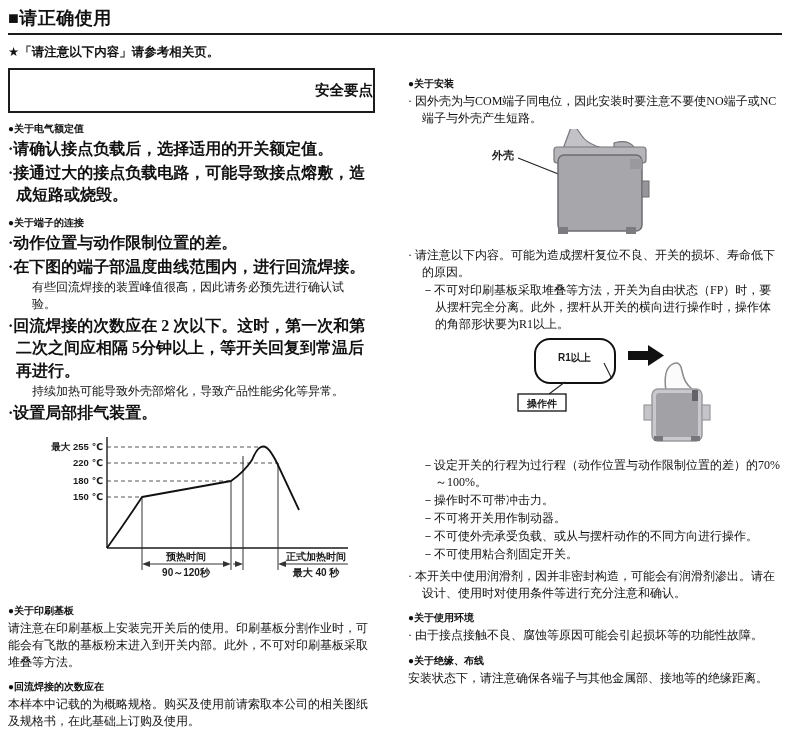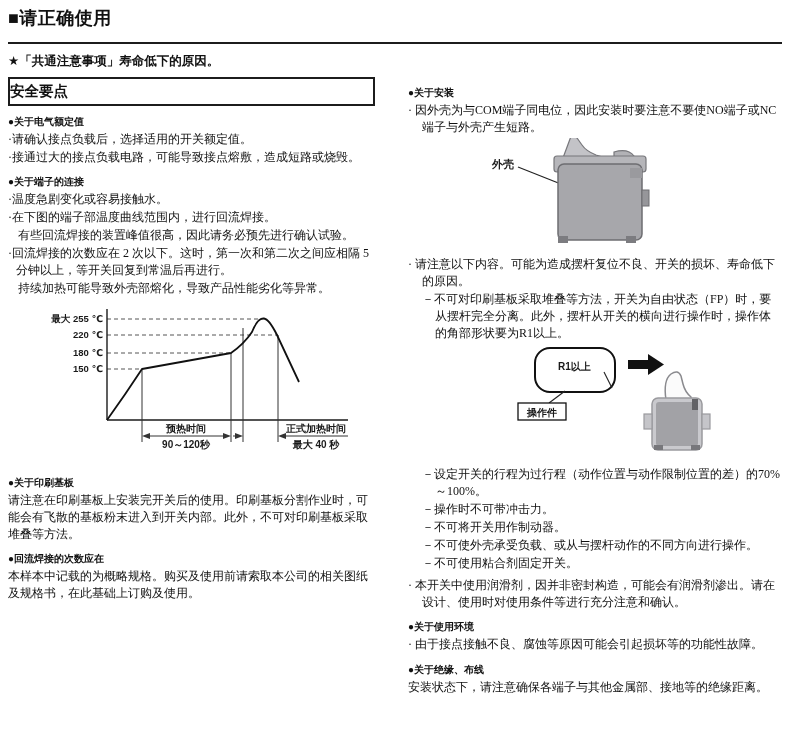--- a/index.html
+++ b/index.html
@@ -7,75 +7,76 @@
   body {
     width: 790px; height: 756px; overflow: hidden;
     font-family: "Liberation Serif", "DejaVu Serif", serif;
     color: #111;
   }
   .page { padding: 6px 8px 0 8px; }
 
   .page-title {
     font-family: "Liberation Sans", "DejaVu Sans", sans-serif;
     font-weight: bold; font-size: 18px; letter-spacing: 0.5px;
-    border-bottom: 2.5px solid #1c1c1c; padding-bottom: 12px;
+    border-bottom: 2.5px solid #1c1c1c; padding-bottom: 3px;
   }
   .ref-note {
     font-family: "Liberation Sans", "DejaVu Sans", sans-serif;
     font-weight: bold; font-size: 12.5px; margin: 9px 0 7px 0;
   }
   .columns { display: flex; gap: 33px; align-items: flex-start; }
   .col-left  { width: 367px; flex: none; }
   .col-right { width: 374px; flex: none; }
 
   .box-title {
-    border: 2px solid #1c1c1c; text-align: left;
-    font-family: "Liberation Sans", "DejaVu Sans", sans-serif;
-    font-weight: bold; font-size: 14.5px; padding: 3px 0; margin-bottom: 2px;
+    border: 2px solid #1c1c1c; text-align: right;
+    font-family: "Liberation Sans", "DejaVu Sans", sans-serif;
+    font-weight: bold; font-size: 14.5px; padding: 11px 0; margin-bottom: 2px;
   }
   .sec-h {
     font-family: "Liberation Sans", "DejaVu Sans", sans-serif;
     font-weight: bold; font-size: 10px; margin: 9px 0 2px 0;
   }
   .para { font-size: 12px; line-height: 1.42; }
-  .bullet { font-size: 12px; line-height: 1.42; padding-left: 8px; text-indent: -8px; margin: 1px 0; }
+  .bullet { font-size: 16px; line-height: 1.42; padding-left: 8px; text-indent: -8px; margin: 1px 0; font-weight: bold; }
   .bullet-sp { font-size: 12px; line-height: 1.42; padding-left: 14px; text-indent: -14px; margin: 1px 0; }
-  .cont { font-size: 12px; line-height: 1.42; padding-left: 8px; margin: 1px 2px; }
+  .cont { font-size: 12px; line-height: 1.42; padding-left: 8px; margin: 1px 16px; font-family: Liberation Mono, monospace; }
   .dash { font-size: 12px; line-height: 1.42; padding-left: 27px; text-indent: -13px; margin: 1px 0; }
 
   .chart-wrap { margin: 8px 0 2px 12px; text-align: right; }
   .fig-wrap { margin: 2px 0; text-align: right; }
   svg text {
     font-family: "Liberation Sans", "DejaVu Sans", sans-serif;
     font-weight: bold; fill: #1a1a1a;
   }
 </style>
 </head>
 <body>
 
 <div class="page">
 
   <div class="page-title">■请正确使用</div>
-  <div class="ref-note">★「共通注意事项」寿命低下的原因。</div>
+  <div class="ref-note">★「请注意以下内容」请参考相关页。</div>
 
   <div class="columns">
 
     <div class="col-left">
       <div class="box-title">安全要点</div>
 
       <div class="sec-h">●关于电气额定值</div>
       <div class="bullet">·请确认接点负载后，选择适用的开关额定值。</div>
       <div class="bullet">·接通过大的接点负载电路，可能导致接点熔敷，造成短路或烧毁。</div>
 
       <div class="sec-h">●关于端子的连接</div>
-      <div class="bullet">·温度急剧变化或容易接触水。</div>
+      <div class="bullet">·动作位置与动作限制位置的差。</div>
       <div class="bullet">·在下图的端子部温度曲线范围内，进行回流焊接。</div>
       <div class="cont">有些回流焊接的装置峰值很高，因此请务必预先进行确认试验。</div>
       <div class="bullet">·回流焊接的次数应在 2 次以下。这时，第一次和第二次之间应相隔 5分钟以上，等开关回复到常温后再进行。</div>
       <div class="cont">持续加热可能导致外壳部熔化，导致产品性能劣化等异常。</div>
+      <div class="bullet">·设置局部排气装置。</div>
 
       <div class="chart-wrap">
         <svg width="330" height="158" viewBox="0 0 330 158">
 
           <g stroke="#555" stroke-width="1" stroke-dasharray="4 3">
             <line x1="62" y1="14" x2="219" y2="14"></line>
             <line x1="62" y1="30" x2="233" y2="30"></line>
             <line x1="62" y1="48" x2="186" y2="48"></line>
             <line x1="62" y1="64" x2="97" y2="64"></line>
           </g>

